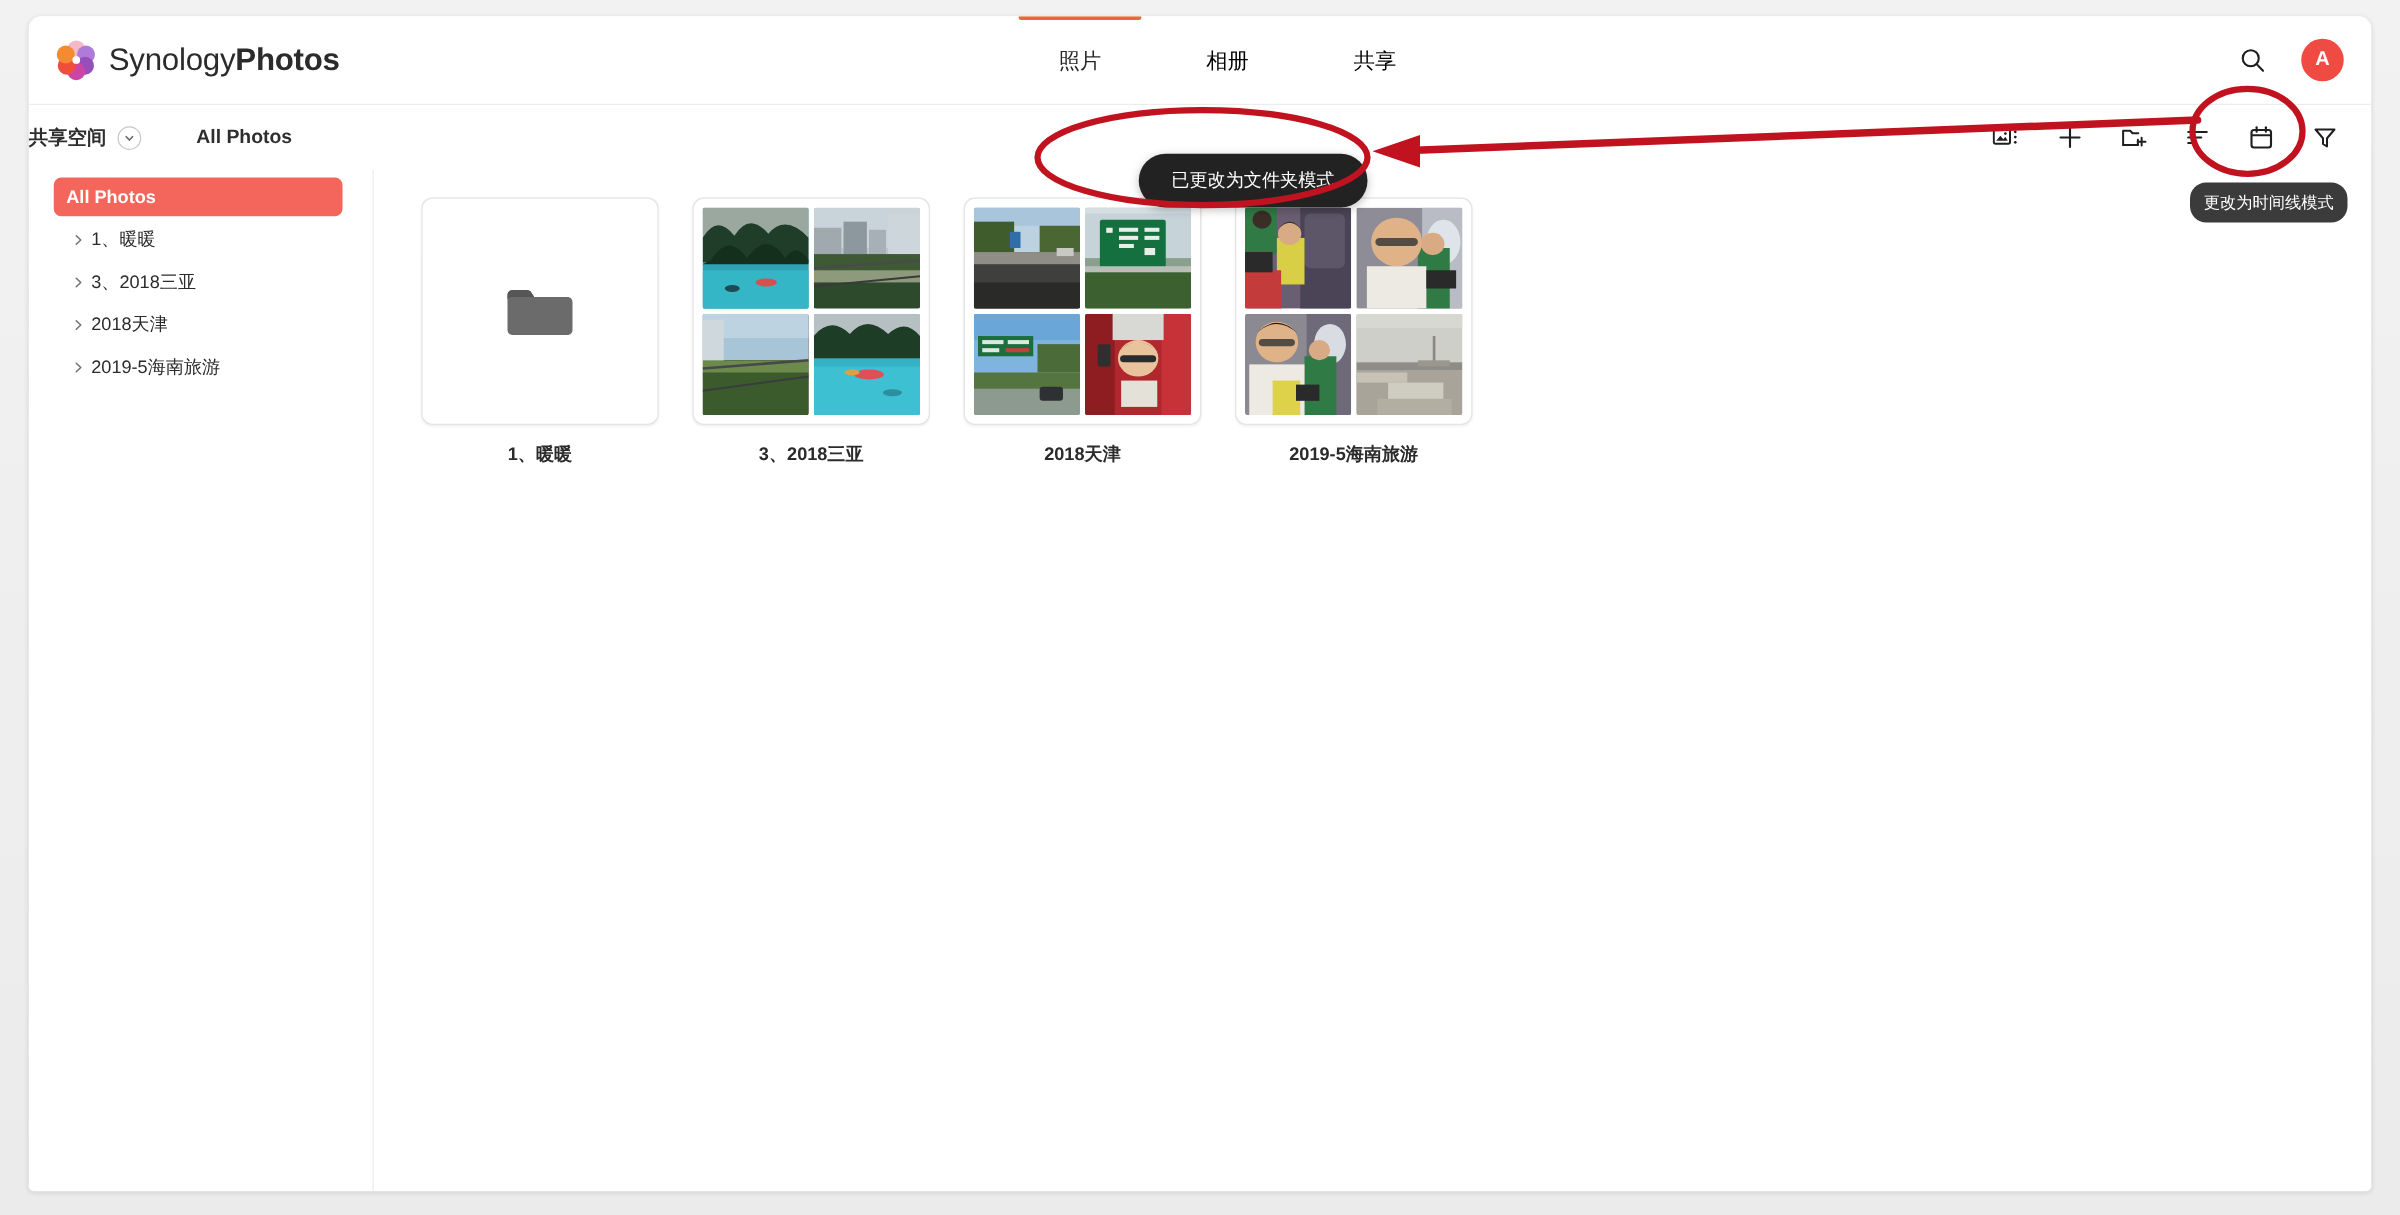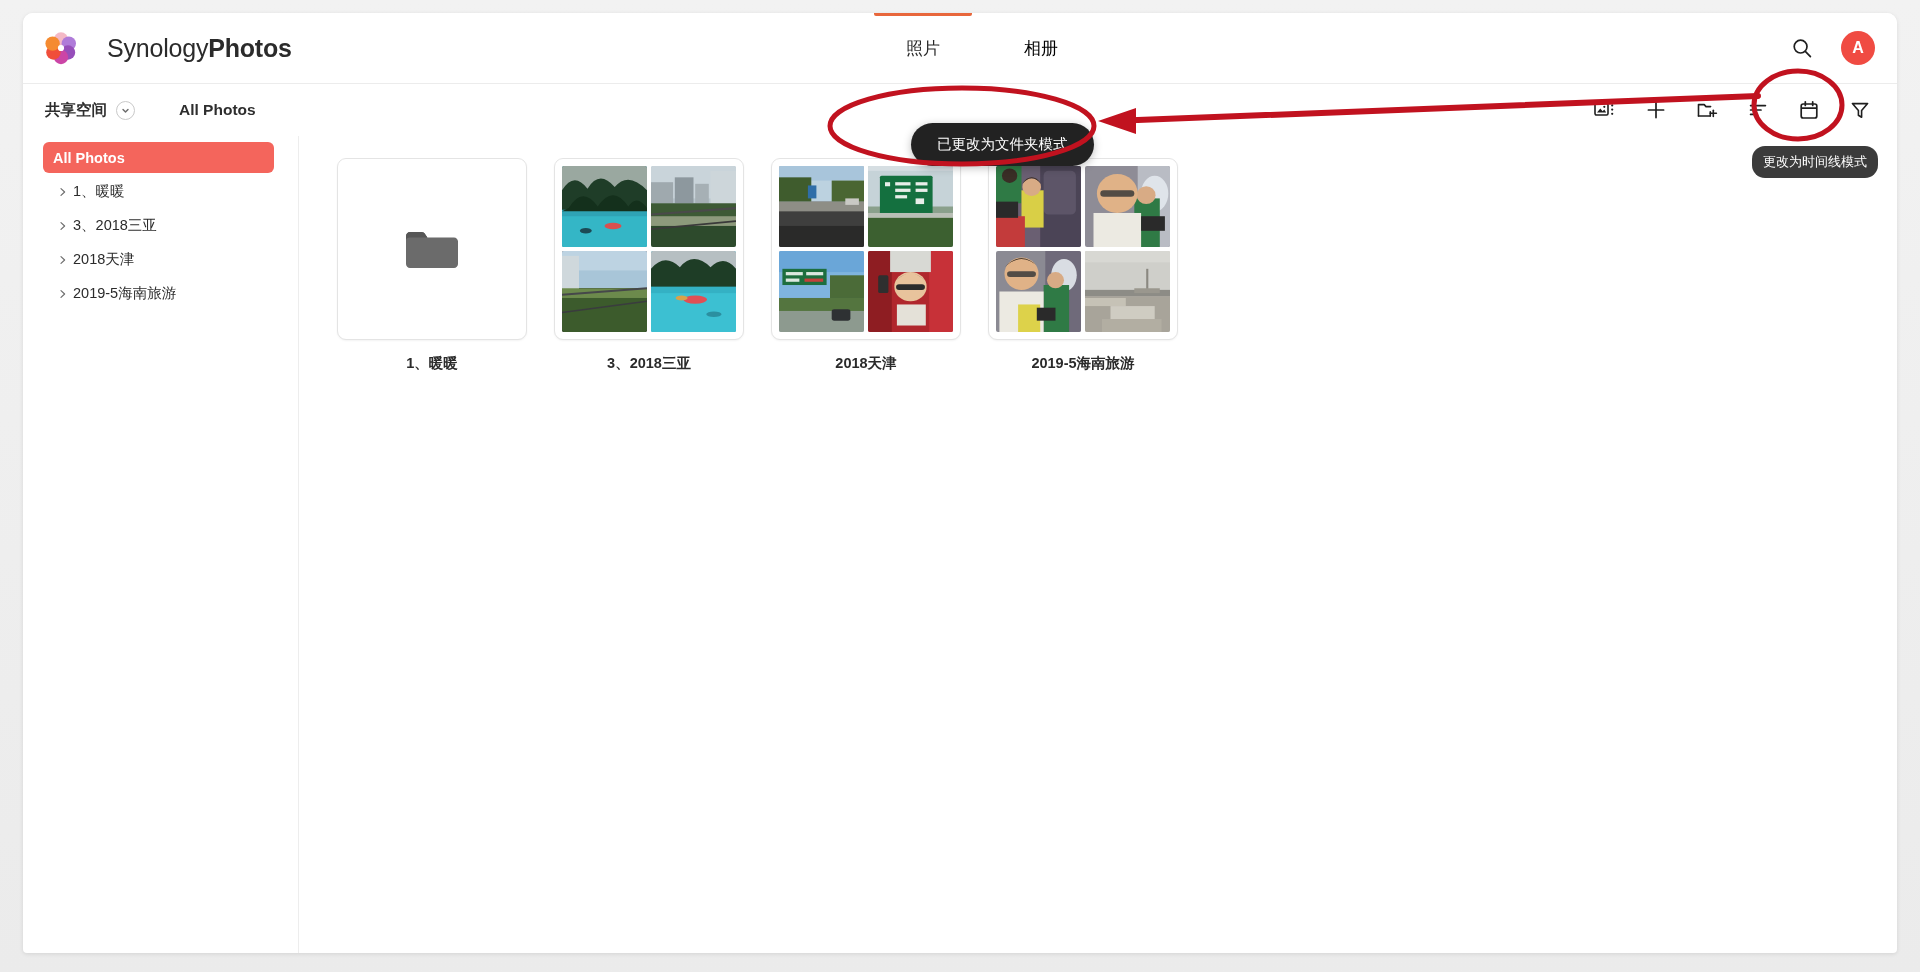--- a/index.html
+++ b/index.html
@@ -35,21 +35,21 @@
     height: 70px;
     background: #ffffff;
     border-bottom: 1px solid #ececec;
     display: flex;
     align-items: center;
   }
   .brand {
     display: flex;
     align-items: center;
     margin-left: 21px;
-    gap: 29px;
+    gap: 9px;
   }
   .logo {
     position: relative;
     width: 34px;
     height: 34px;
   }
   .logo svg { display: block; }
   .brand-text {
     font-size: 25px;
     letter-spacing: -0.2px;
@@ -122,21 +122,20 @@
   }
 
   
   .subbar {
     position: relative;
     height: 52px;
     display: flex;
     align-items: center;
   }
   .space-label {
-    margin-left: 22px;
     font-size: 15.5px;
     font-weight: 700;
     color: #2e2e2e;
     white-space: nowrap;
   }
   .space-caret {
     margin-left: 9px;
     width: 17px; height: 17px;
     border: 1px solid #c9c9c9;
     border-radius: 50%;
@@ -327,20 +326,23 @@
         <div class="brand-text"><span class="light">Synology</span><span class="bold">Photos</span></div>
       </div>
 
       <div class="tabs">
         <div class="tab active">
             <span>照片</span>
           </div>
         <div class="tab">
             <span>相册</span>
           </div>
+        <div class="tab">
+            <span>共享</span>
+          </div>
       </div>
 
       <div class="header-right">
         <div class="icon-btn">
           <svg width="22" height="22" viewBox="0 0 22 22" fill="none" stroke="#1f1f1f" stroke-width="1.7">
             <circle cx="9.6" cy="9.6" r="6.4"></circle>
             <line x1="14.3" y1="14.3" x2="19.4" y2="19.6" stroke-linecap="round"></line>
           </svg>
         </div>
         <div class="avatar">

